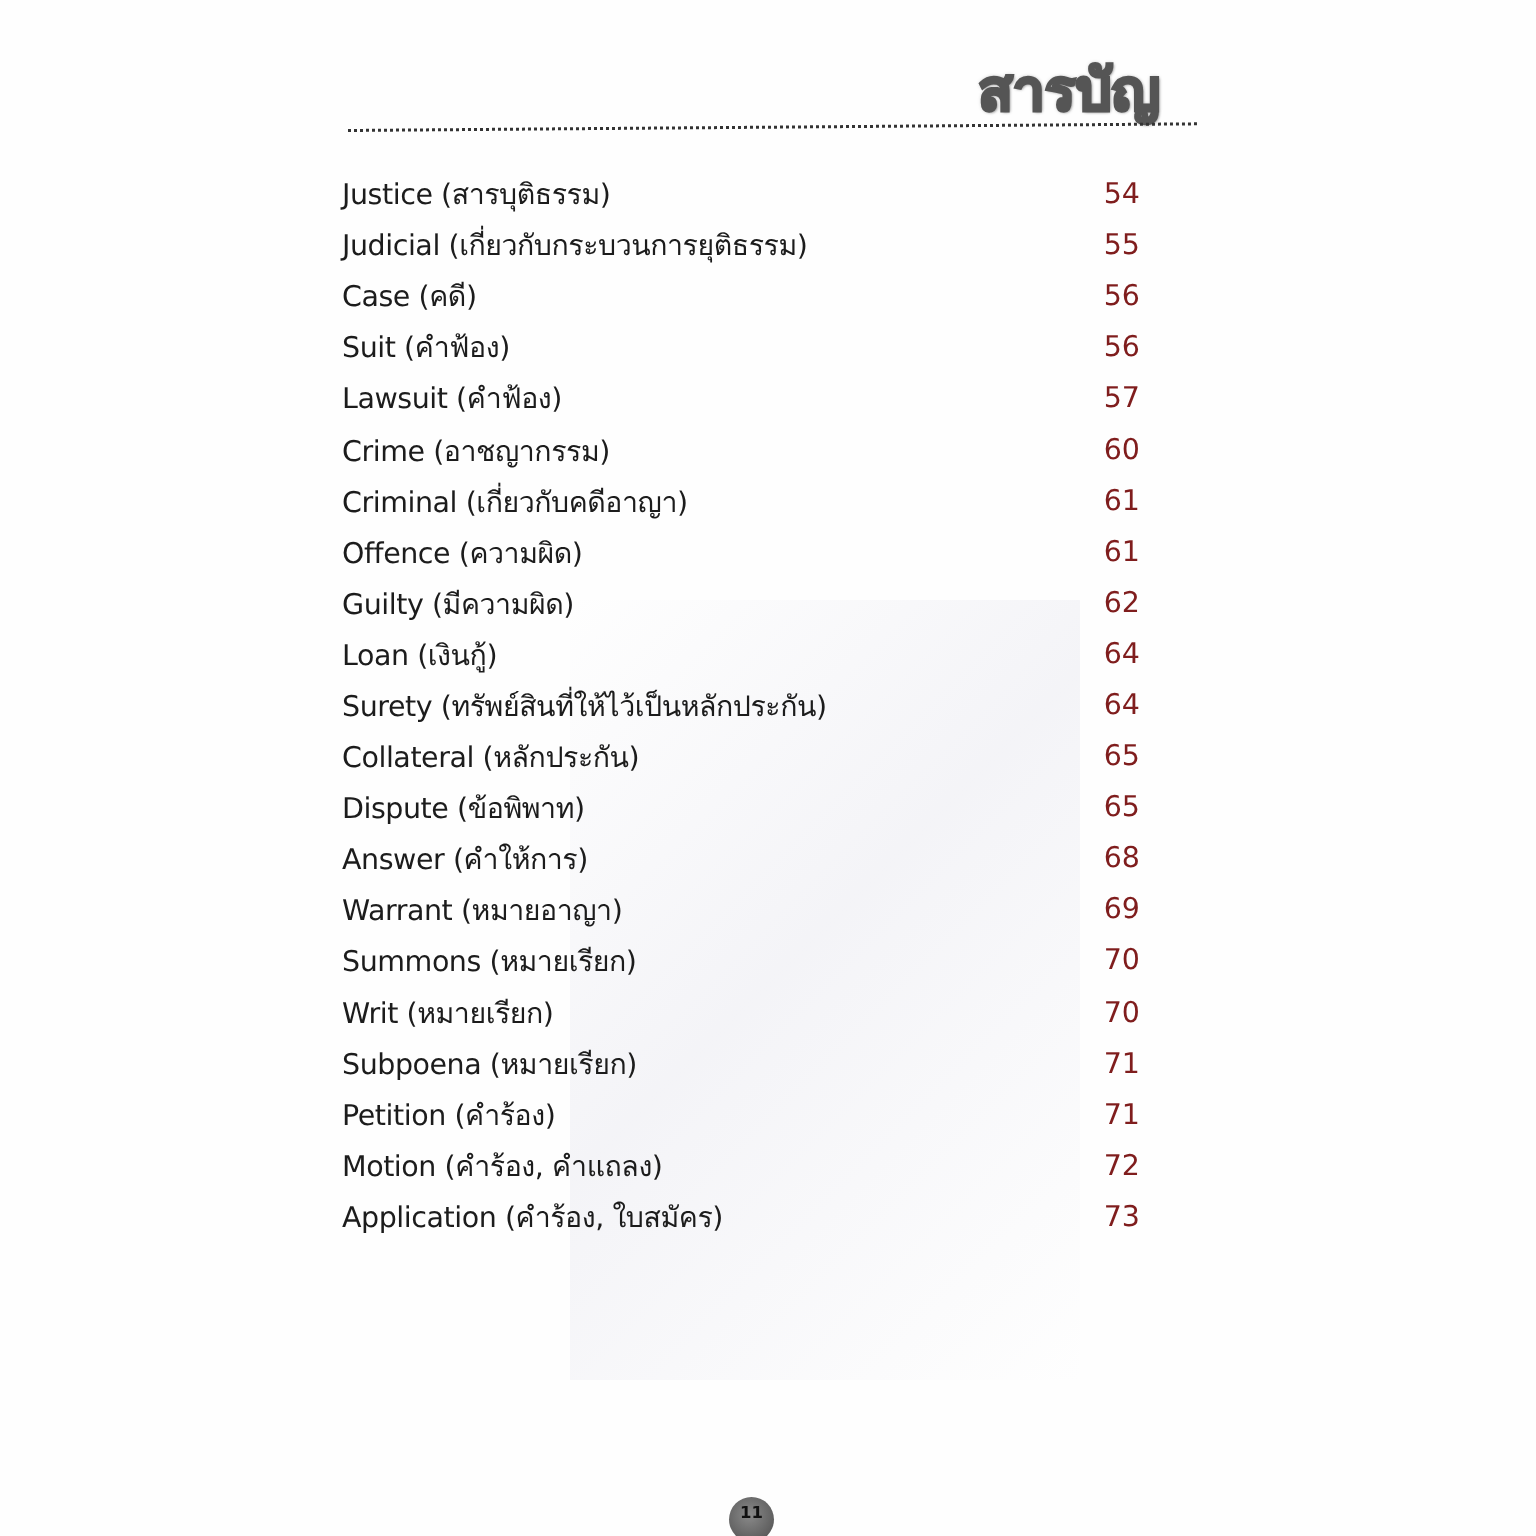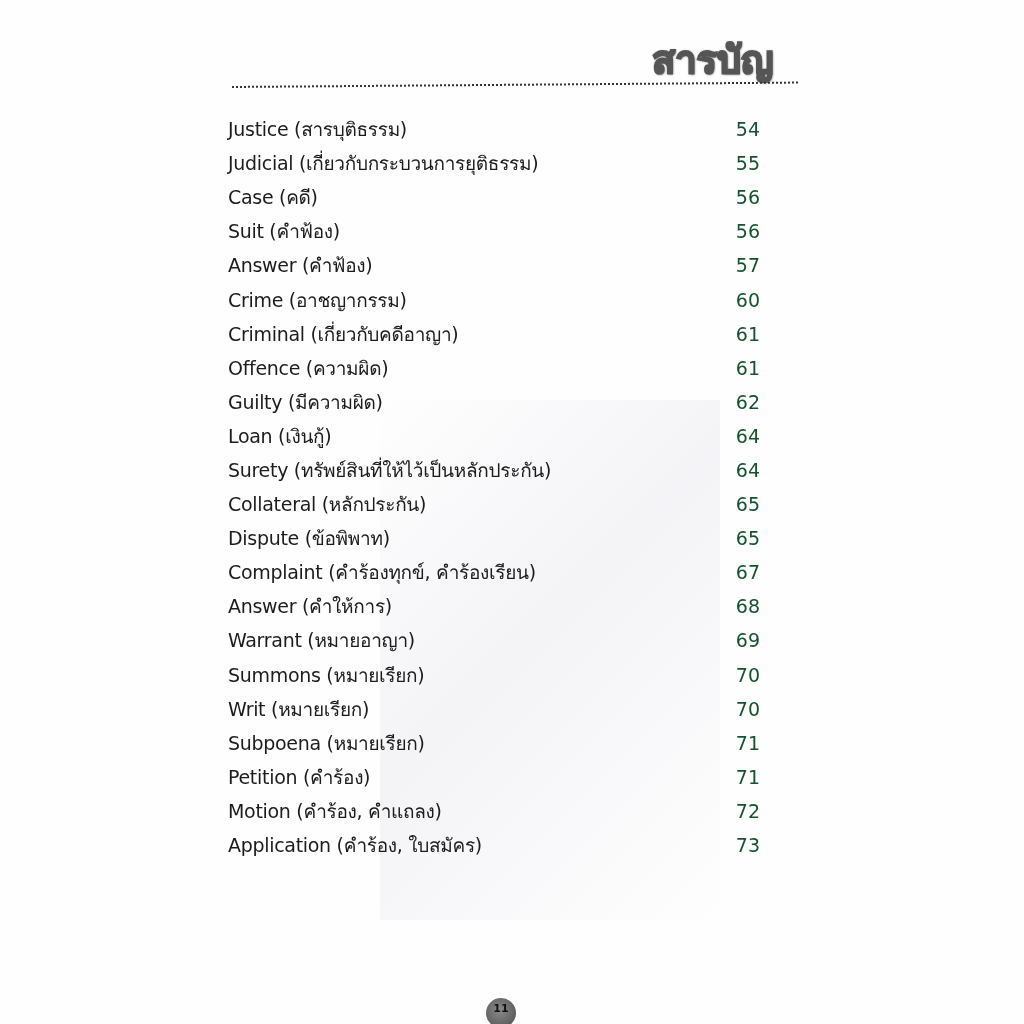--- a/index.html
+++ b/index.html
@@ -70,21 +70,21 @@
       color: #1c1c1c;
     }
     .toc-term {
       white-space: nowrap;
       letter-spacing: -0.3px;
     }
     .toc-page {
       position: absolute;
       right: 8px;
       font-size: 19px;
-      color: #14532d;
+      color: #7f1d1d;
     }
     .page-number {
       position: absolute;
       left: 486px;
       top: 998px;
       width: 30px;
       height: 30px;
       border-radius: 50%;
       background: radial-gradient(circle at 45% 40%, #8a8a8a 0%, #5e5e5e 70%, #4a4a4a 100%);
       display: flex;
@@ -117,21 +117,21 @@
       </li>
     <li class="toc-row">
         <span class="toc-term">Case (คดี)</span>
         <span class="toc-page">56</span>
       </li>
     <li class="toc-row">
         <span class="toc-term">Suit (คำฟ้อง)</span>
         <span class="toc-page">56</span>
       </li>
     <li class="toc-row">
-        <span class="toc-term">Answer (คำฟ้อง)</span>
+        <span class="toc-term">Lawsuit (คำฟ้อง)</span>
         <span class="toc-page">57</span>
       </li>
     <li class="toc-row">
         <span class="toc-term">Crime (อาชญากรรม)</span>
         <span class="toc-page">60</span>
       </li>
     <li class="toc-row">
         <span class="toc-term">Criminal (เกี่ยวกับคดีอาญา)</span>
         <span class="toc-page">61</span>
       </li>
@@ -151,24 +151,20 @@
         <span class="toc-term">Surety (ทรัพย์สินที่ให้ไว้เป็นหลักประกัน)</span>
         <span class="toc-page">64</span>
       </li>
     <li class="toc-row">
         <span class="toc-term">Collateral (หลักประกัน)</span>
         <span class="toc-page">65</span>
       </li>
     <li class="toc-row">
         <span class="toc-term">Dispute (ข้อพิพาท)</span>
         <span class="toc-page">65</span>
-      </li>
-    <li class="toc-row">
-        <span class="toc-term">Complaint (คำร้องทุกข์, คำร้องเรียน)</span>
-        <span class="toc-page">67</span>
       </li>
     <li class="toc-row">
         <span class="toc-term">Answer (คำให้การ)</span>
         <span class="toc-page">68</span>
       </li>
     <li class="toc-row">
         <span class="toc-term">Warrant (หมายอาญา)</span>
         <span class="toc-page">69</span>
       </li>
     <li class="toc-row">

